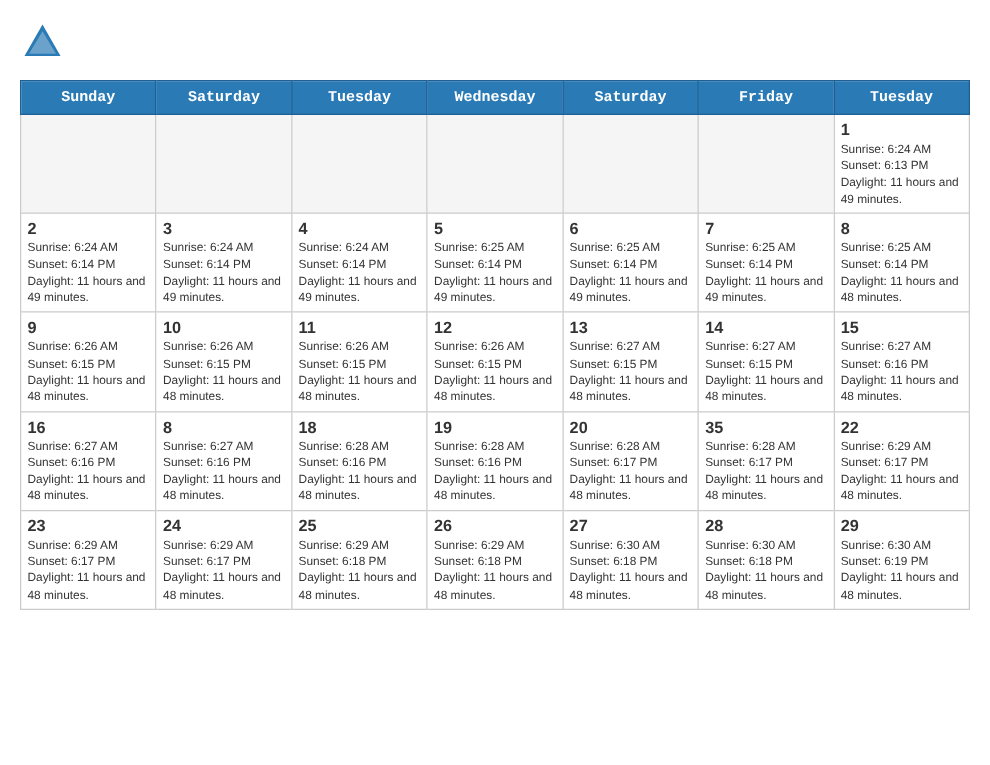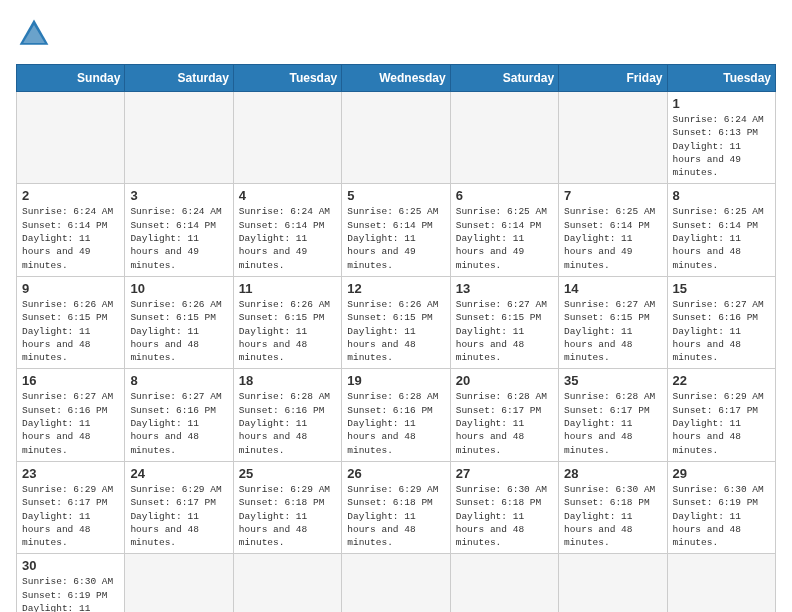--- a/index.html
+++ b/index.html
@@ -46,22 +46,23 @@
       width: 100%;
       border-collapse: collapse;
       border: 1px solid #bbb;
     }
     .calendar th {
       background: #2a7ab5;
       color: #fff;
       font-size: 12px;
       font-weight: bold;
       padding: 6px 4px;
-      text-align: right;
+      text-align: center;
       border: 1px solid #1e6095;
+      font-family: Liberation Mono, monospace;
     }
     .calendar td {
       width: calc(100% / 7);
       vertical-align: top;
       padding: 4px 5px;
       font-size: 10px;
       color: #333;
       border: 1px solid #ccc;
       height: 78px;
       background: #fff;
@@ -73,21 +74,20 @@
       font-size: 13px;
       font-weight: bold;
       color: #333;
       display: block;
       margin-bottom: 2px;
     }
     .cell-info {
       font-size: 9.5px;
       line-height: 1.4;
       color: #333;
-      font-family: Liberation Mono, monospace;
     }
     .last-row td {
       height: auto;
       min-height: 60px;
     }
   </style>
 </head>
 <body>
 
 <div class="header">
@@ -302,28 +302,14 @@
 Sunset: 6:18 PM
 Daylight: 11 hours and 48 minutes.</div>
         </td>
         <td>
           <span class="day-number">29</span>
           <div class="cell-info" style="white-space: pre-line;">Sunrise: 6:30 AM
 Sunset: 6:19 PM
 Daylight: 11 hours and 48 minutes.</div>
         </td>
       </tr>
-      <tr class="last-row">
-        <td>
-          <span class="day-number">30</span>
-          <div class="cell-info" style="white-space: pre-line;">Sunrise: 6:30 AM
-Sunset: 6:19 PM
-Daylight: 11 hours and 48 minutes.</div>
-        </td>
-        <td class="empty"></td>
-        <td class="empty"></td>
-        <td class="empty"></td>
-        <td class="empty"></td>
-        <td class="empty"></td>
-        <td class="empty"></td>
-      </tr>
     </tbody>
 </table>
 
 </body></html>

